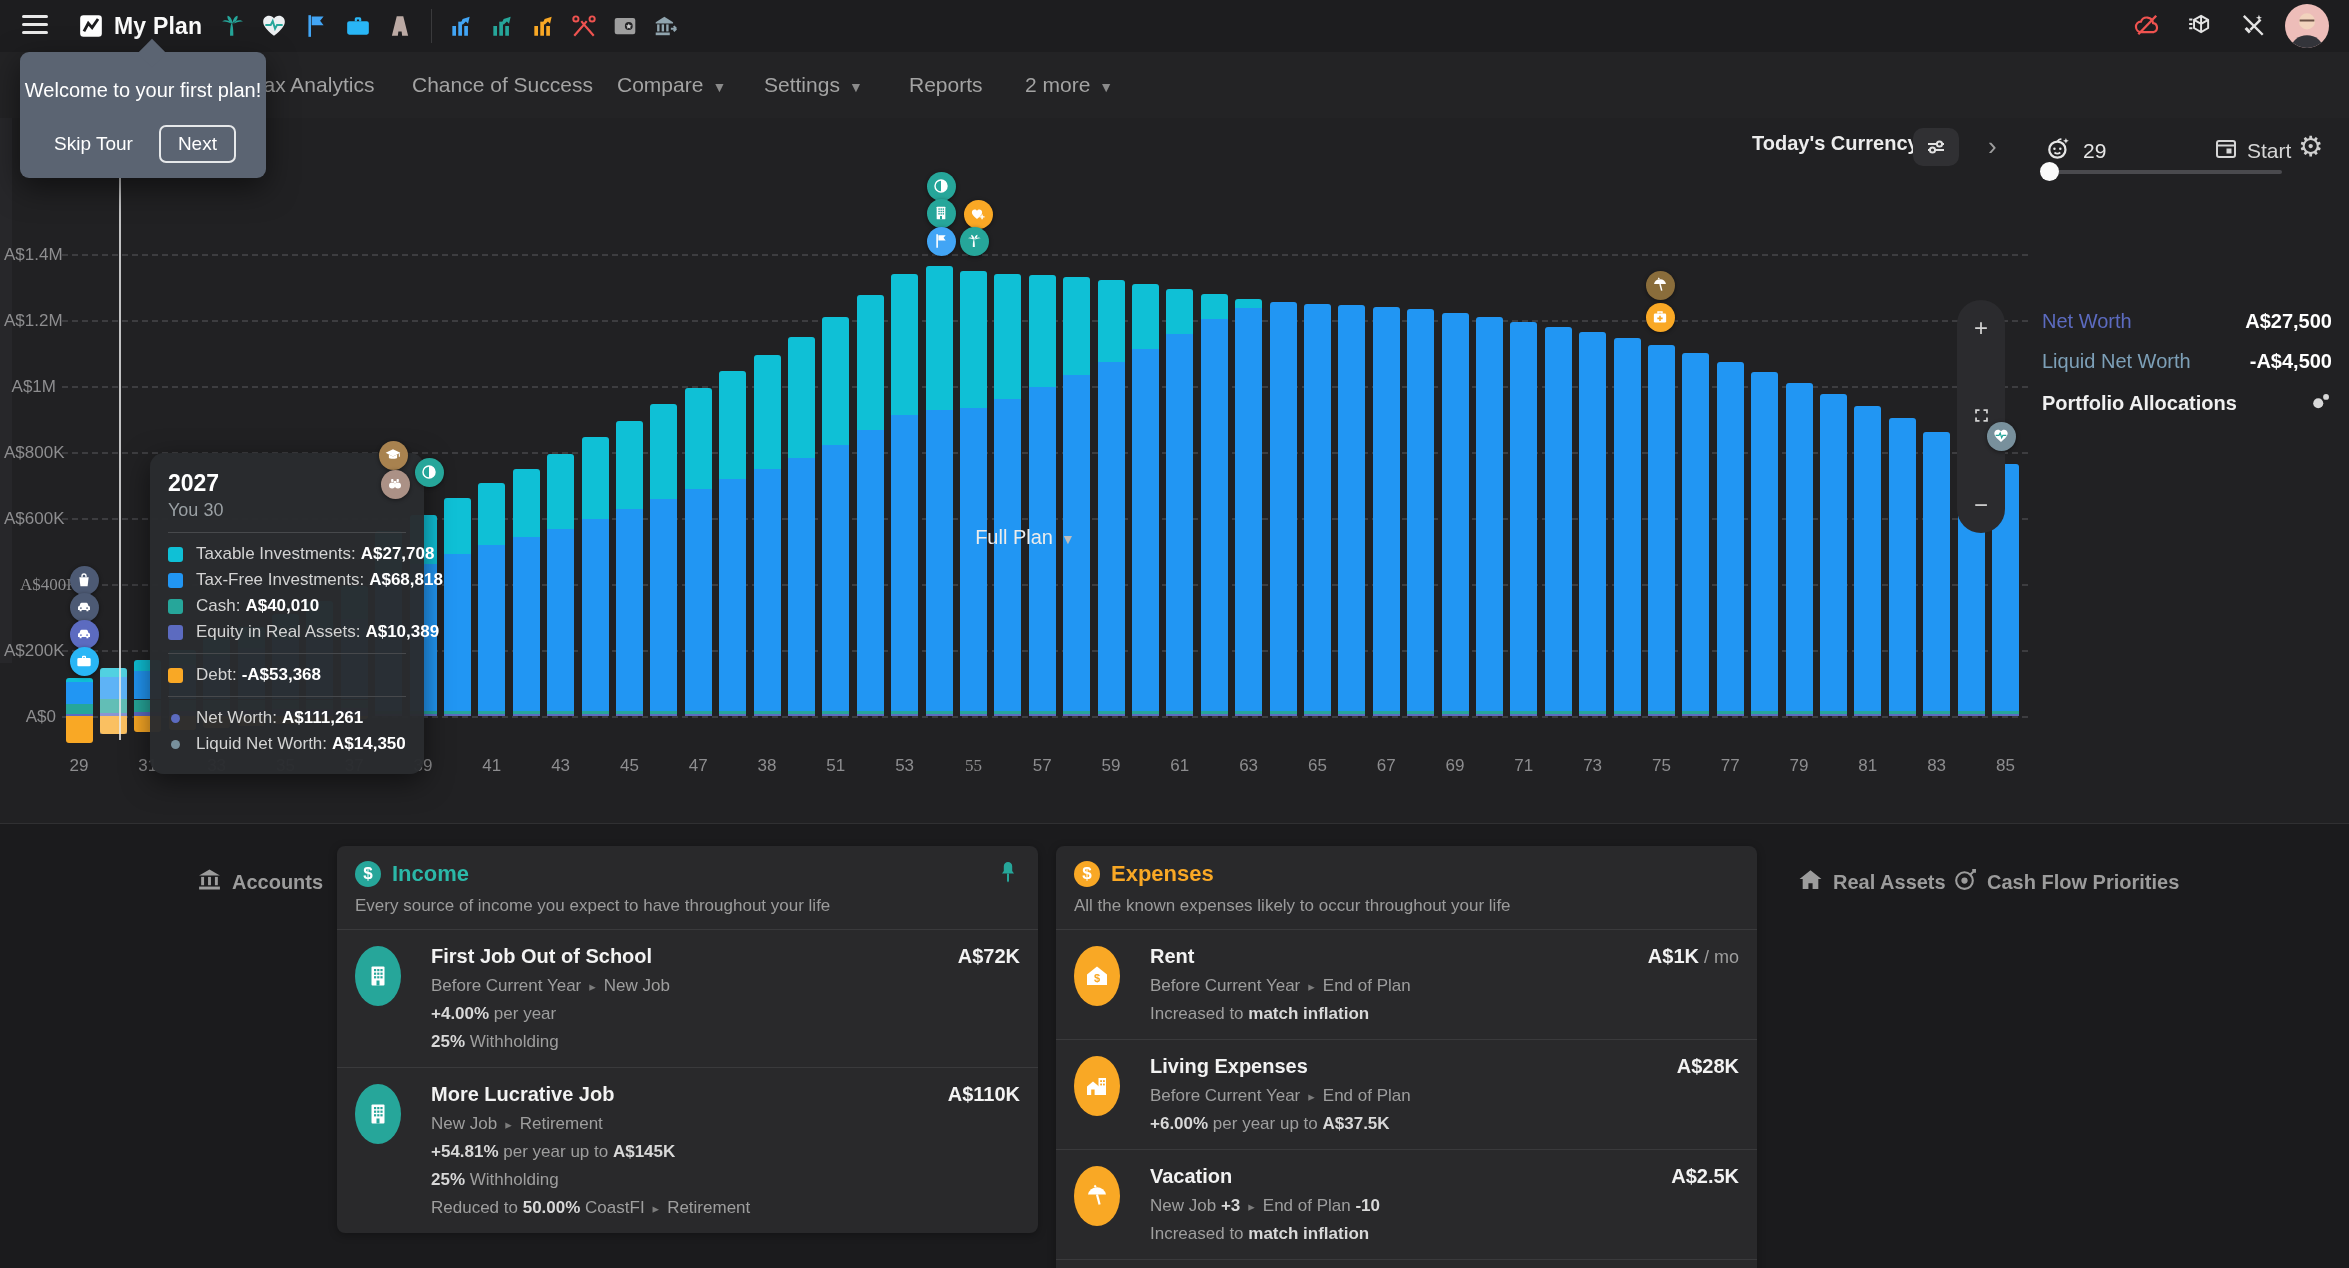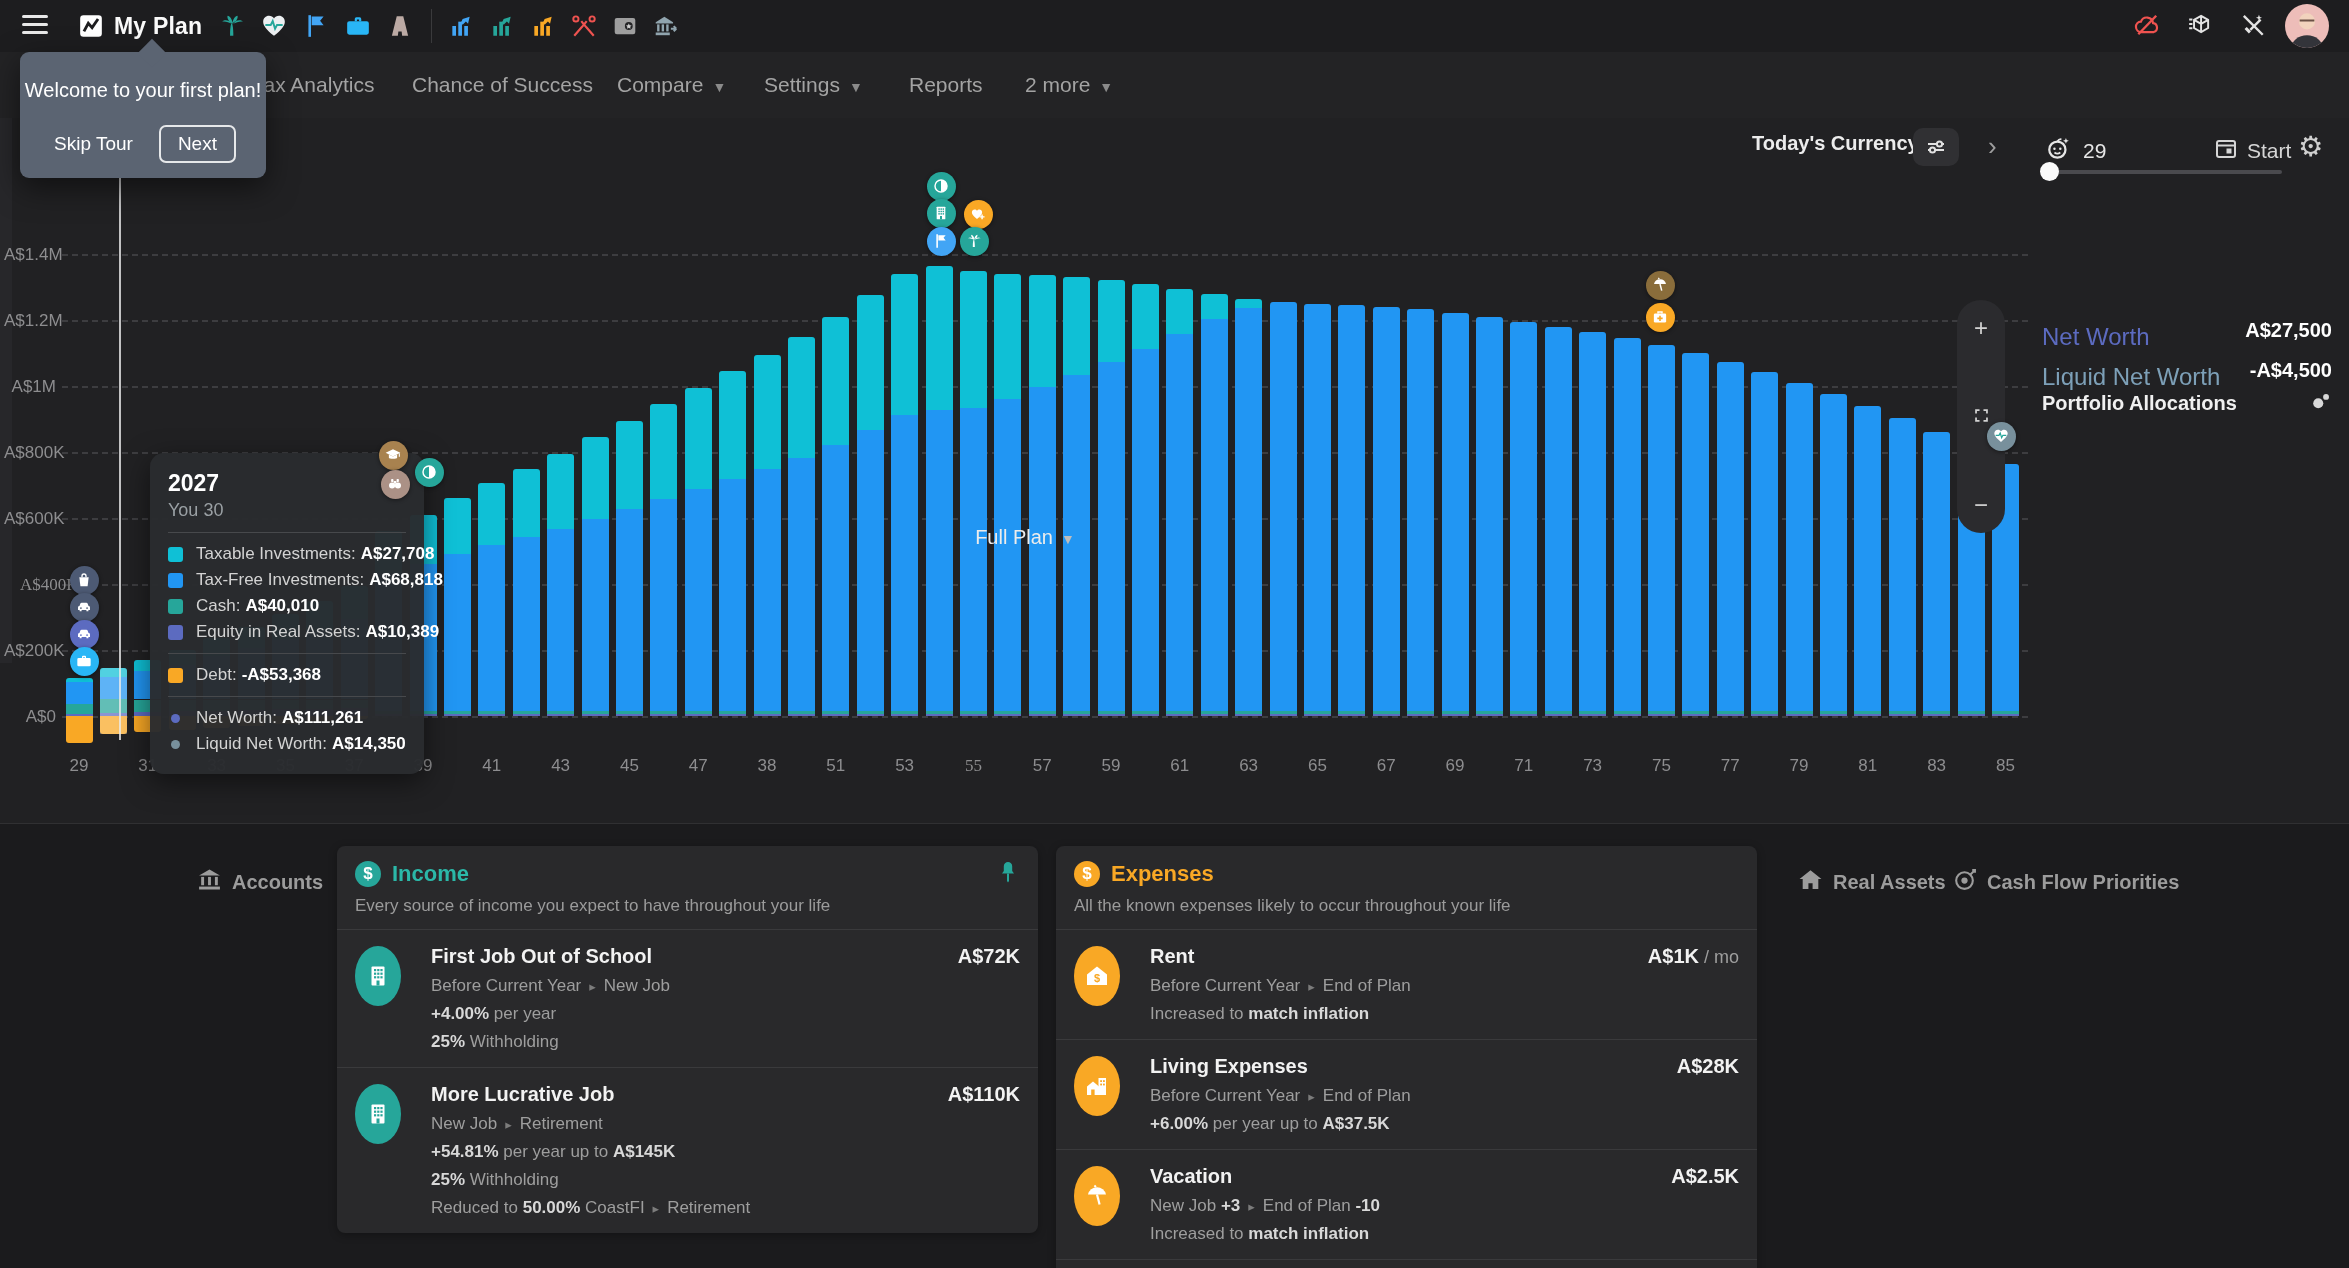--- a/index.html
+++ b/index.html
@@ -44,21 +44,21 @@
   
   #agechip{position:absolute;left:2045px;top:17px;display:flex;align-items:center;gap:11px;color:#e6e6e6;}
   #agechip svg{width:27px;height:27px;}
   #agechip .agenum{font-size:21px;}
   #start-btn{position:absolute;left:2214px;top:18px;display:flex;align-items:center;gap:9px;color:#d6d6d6;font-size:21px;cursor:pointer;}
   #start-btn svg{width:24px;height:24px;}
   #gear-btn{position:absolute;left:2298px;top:12px;font-size:28px;color:#cfcfcf;cursor:pointer;}
   #yearslider{position:absolute;left:2042px;top:52px;width:240px;height:4px;background:#4a4a4e;border-radius:2px;cursor:pointer;}
   #yearslider .knob{position:absolute;left:-2px;top:-8px;width:19px;height:19px;border-radius:50%;background:#fafafa;}
   .sumrow{position:absolute;left:2042px;width:290px;display:flex;justify-content:space-between;align-items:center;}
-  .sumrow .sl{font-size:24px;margin-top:13px;}
+  .sumrow .sl{font-size:20px;}
   .sumrow .sv{font-size:20px;font-weight:bold;color:#fff;}
   #portfolio-row{position:absolute;left:2042px;width:290px;display:flex;justify-content:space-between;align-items:center;color:#f0f0f0;}
   #portfolio-row .sl{font-size:20px;font-weight:bold;}
   #portfolio-row svg{width:22px;height:22px;color:#d8d8d8;cursor:pointer;}
   
   #zoompill{position:absolute;left:1957px;top:182px;width:48px;height:233px;background:#2b2b2e;border-radius:26px;display:flex;flex-direction:column;align-items:center;justify-content:space-between;padding:16px 0;box-sizing:border-box;}
   #zoompill .zbtn{color:#d2d2d2;font-size:24px;cursor:pointer;line-height:1;}
   #zoompill svg{width:19px;height:19px;color:#d2d2d2;}
   
   #chtooltip{position:absolute;left:150px;top:335px;width:238px;background:rgba(41,43,46,.97);border-radius:14px;padding:17px 18px 14px 18px;z-index:20;box-shadow:0 8px 28px rgba(0,0,0,.5);}

